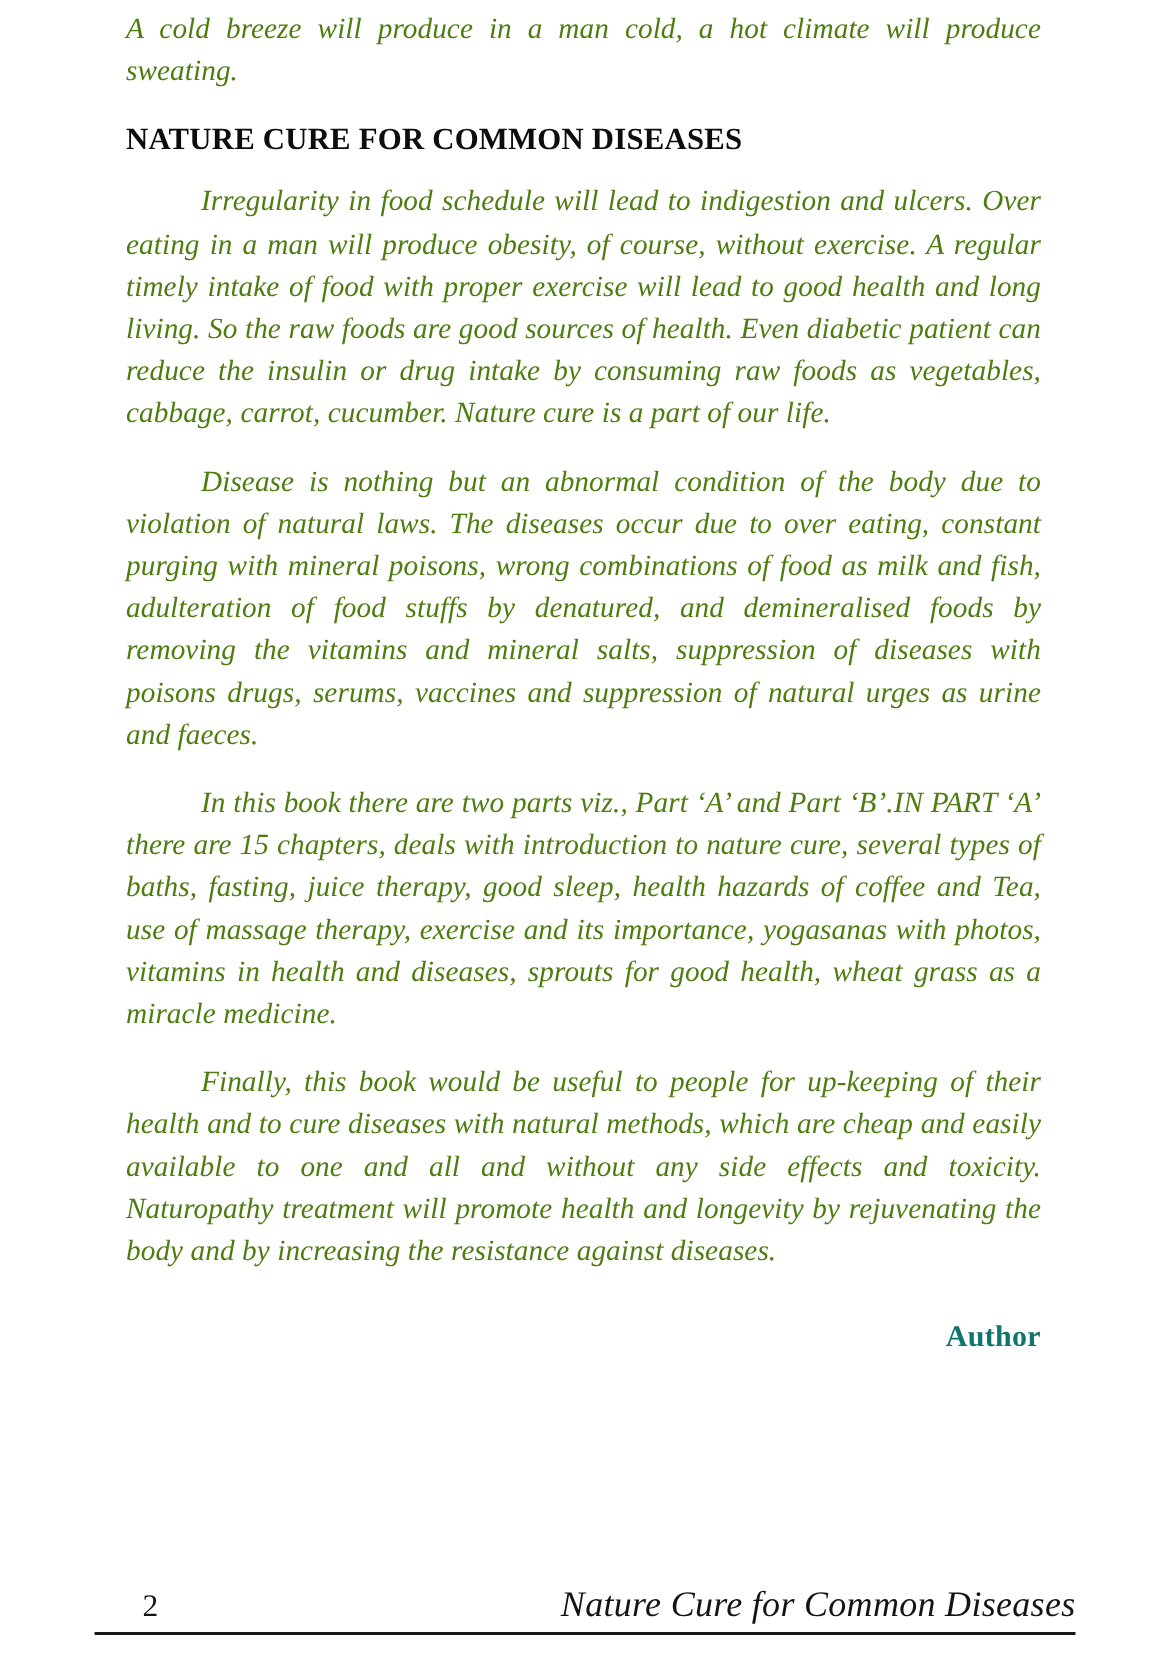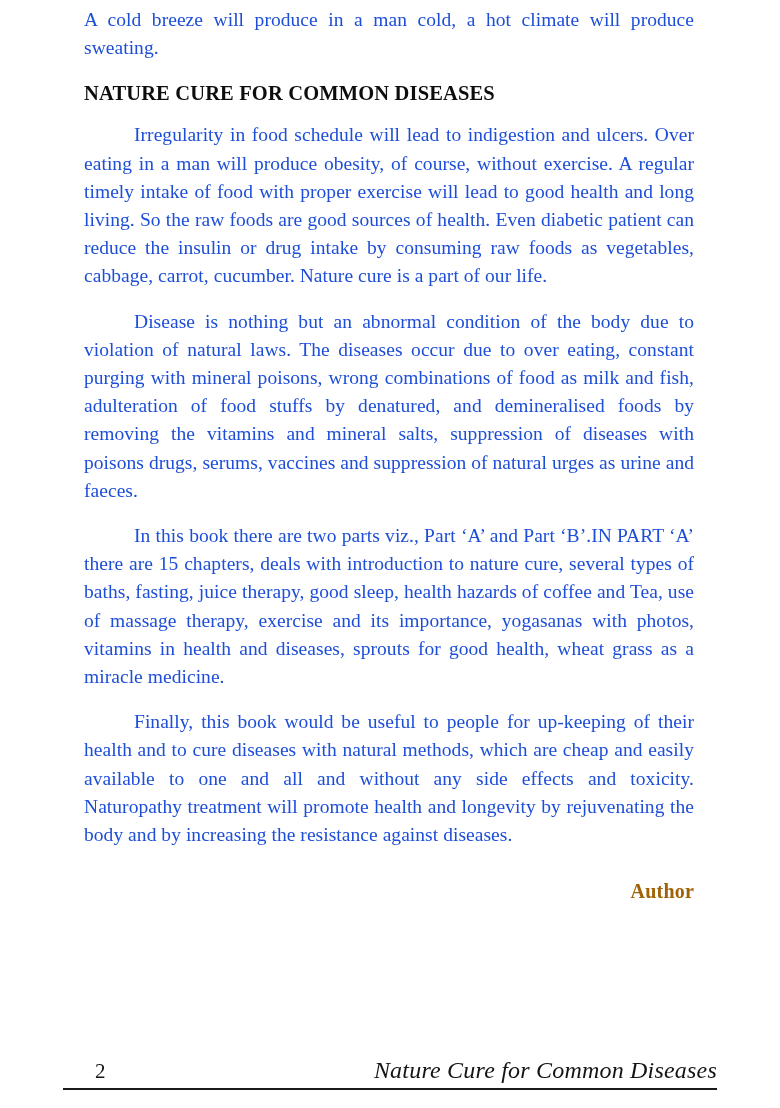--- a/index.html
+++ b/index.html
@@ -23,25 +23,26 @@
     position: absolute;
     left: 84px;
     top: 6px;
     width: 610px;
   }
 
   .body-par {
     font-family: "Liberation Serif", "DejaVu Serif", serif;
     font-size: 19.5px;
     line-height: 28.2px;
-    color: #1d4ed8;
+    color: #4d7c0f;
     text-align: justify;
     text-justify: inter-word;
     margin: 0 0 17px 0;
     letter-spacing: 0.05px;
+    font-style: italic;
     -webkit-font-smoothing: antialiased;
   }
 
   .body-par.indent {
     text-indent: 50px;
   }
 
   .body-par.flush {
     text-indent: 0;
   }
@@ -54,21 +55,21 @@
     color: #0d0d0d;
     margin: 0 0 14px 0;
     letter-spacing: 0.15px;
     text-align: left;
   }
 
   .signature {
     font-family: "Liberation Serif", "DejaVu Serif", serif;
     font-size: 20px;
     font-weight: bold;
-    color: #a16207;
+    color: #0f766e;
     text-align: right;
     margin: 31px 0 0 0;
     letter-spacing: 0.2px;
   }
 
   .footer {
     position: absolute;
     left: 63px;
     bottom: 18px;
     width: 654px;

